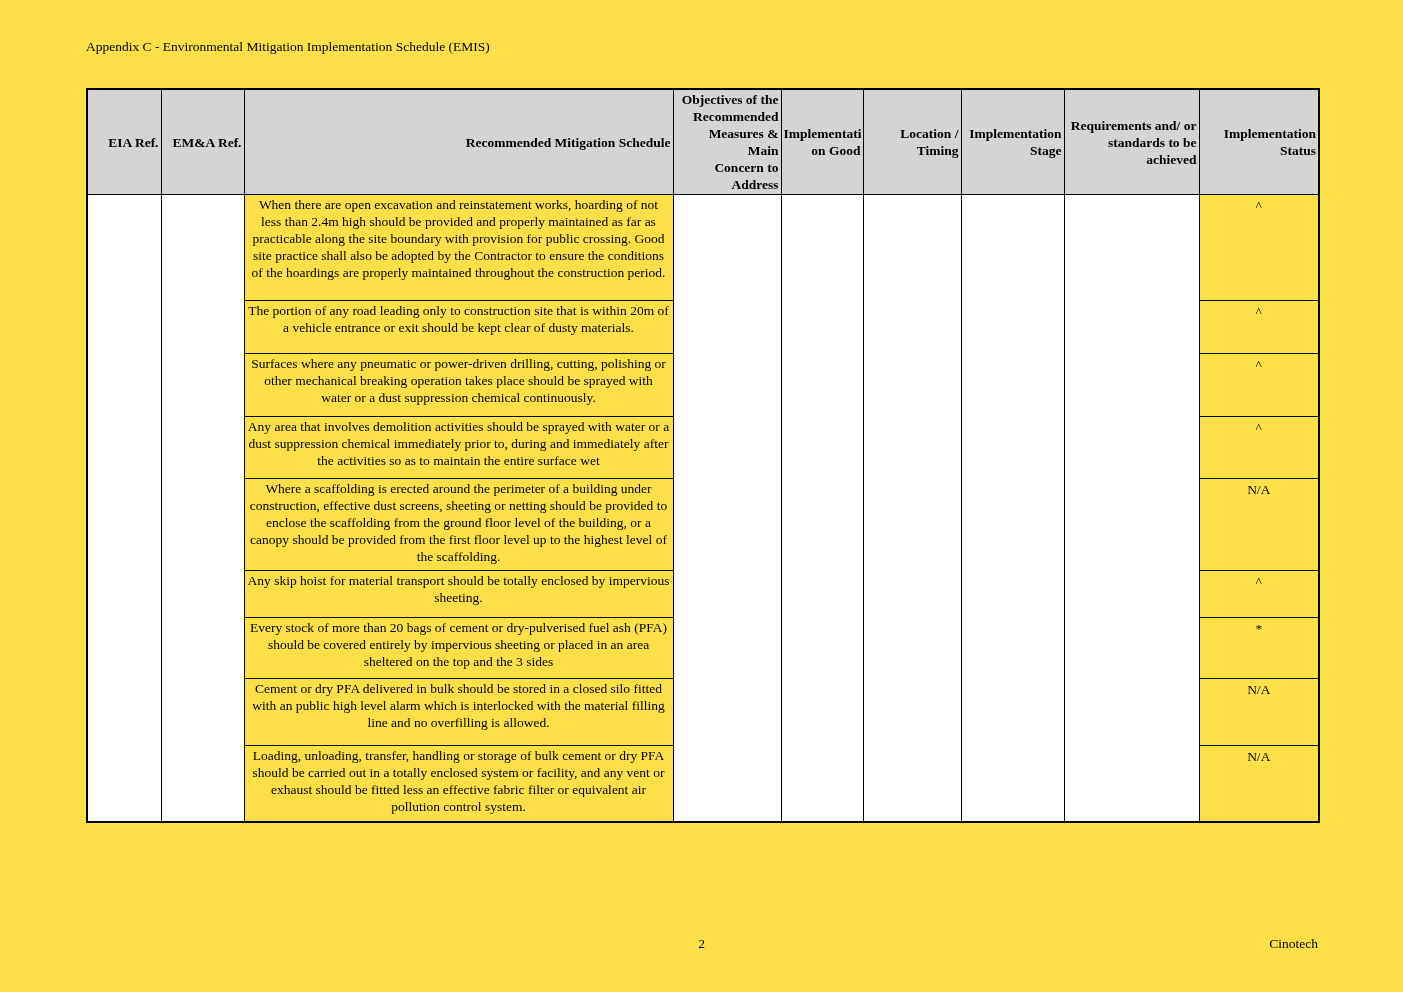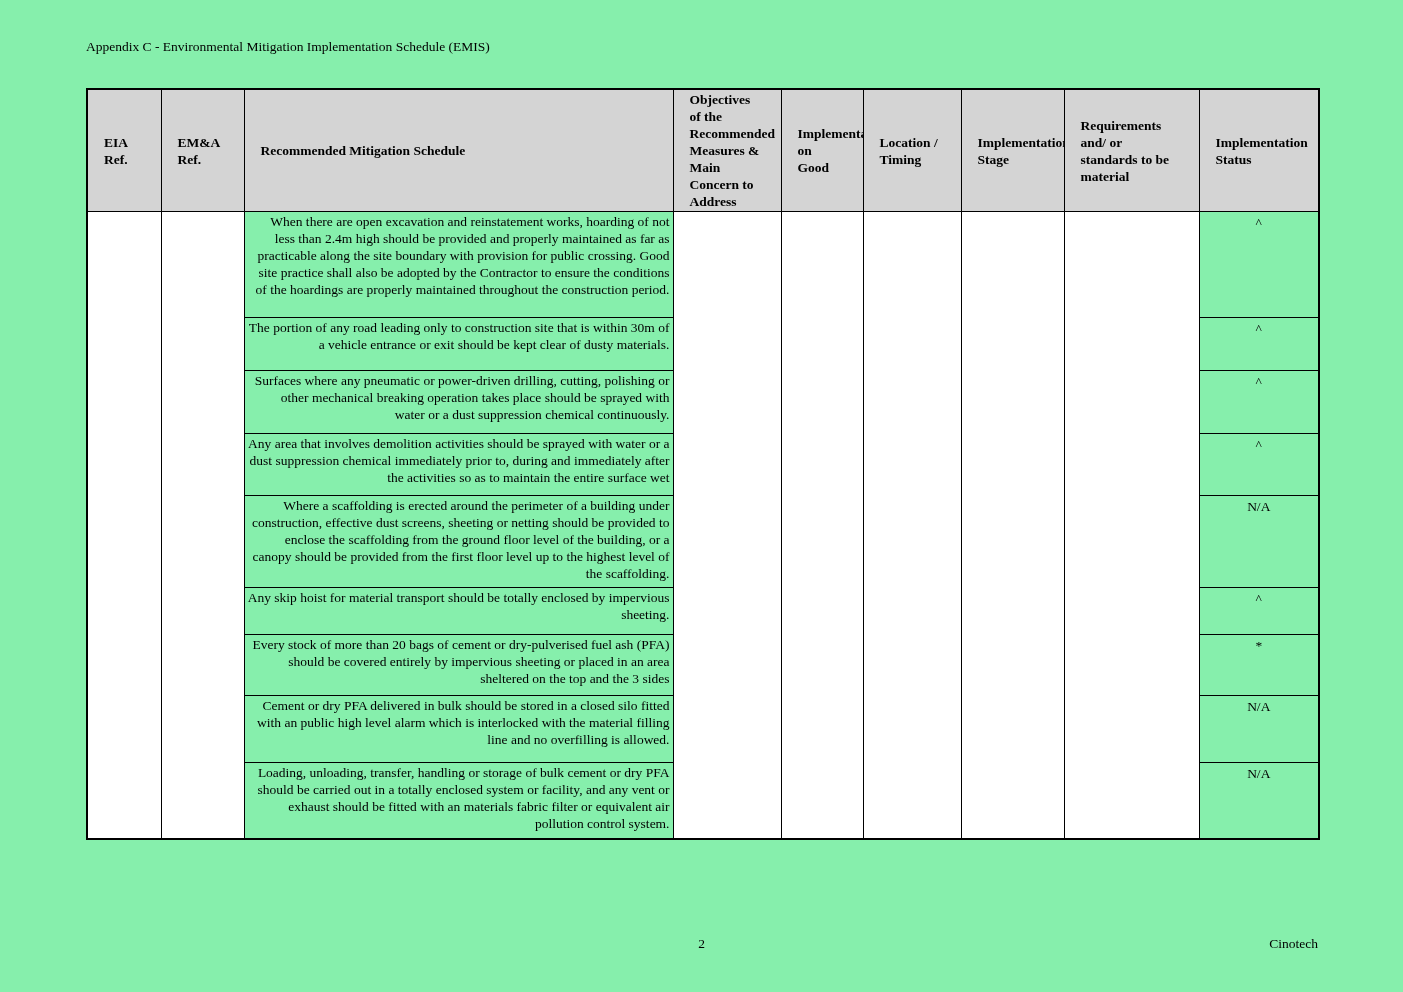--- a/index.html
+++ b/index.html
@@ -2,21 +2,21 @@
 <html><head>
 <meta charset="utf-8">
 <style>
   * { margin: 0; padding: 0; box-sizing: border-box; }
   html, body { background: #ffffff; }
   body { font-family: "Liberation Serif", "DejaVu Serif", serif; color: #000; }
   .page {
     position: relative;
     width: 1403px;
     height: 992px;
-    background: #86efac;
+    background: #fde047;
     overflow: hidden;
   }
   .doc-title {
     position: absolute;
     left: 86px;
     top: 39px;
     font-size: 13.5px;
     white-space: nowrap;
   }
   .emis-table-wrap {
@@ -32,29 +32,29 @@
   }
   table.emis th, table.emis td {
     border: 1px solid #000;
     font-size: 13.5px;
     line-height: 17px;
     overflow: hidden;
   }
   table.emis th {
     background: #d4d4d4;
     font-weight: bold;
-    text-align: left;
+    text-align: right;
     vertical-align: middle;
     white-space: pre-line;
-    padding: 1px 16px;
+    padding: 1px 2px;
   }
   tr.head-row { height: 84px; }
   td.measure-cell {
     vertical-align: top;
-    text-align: right;
+    text-align: center;
     padding: 1px 3px 1px 3px;
   }
   td.status-cell {
     vertical-align: top;
     text-align: center;
     padding-top: 2px;
   }
   td.merged-empty { background: #ffffff; }
   tr.r0 { height: 106px; }
   tr.r1 { height: 53px; }
@@ -112,38 +112,38 @@
 Concern to
 Address</th>
           <th>Implementati
 on Good</th>
           <th>Location /
 Timing</th>
           <th>Implementation
 Stage</th>
           <th>Requirements and/ or
 standards to be
-material</th>
+achieved</th>
           <th>Implementation
 Status</th>
         </tr>
 
         <tr class="r0">
           <td class="merged-empty" rowspan="9"></td>
           <td class="merged-empty" rowspan="9"></td>
           <td class="measure-cell">When there are open excavation and reinstatement works, hoarding of not less than 2.4m high should be provided and properly maintained as far as practicable along the site boundary with provision for public crossing. Good site practice shall also be adopted by the Contractor to ensure the conditions of the hoardings are properly maintained throughout the construction period.</td>
           <td class="merged-empty" rowspan="9"></td>
           <td class="merged-empty" rowspan="9"></td>
           <td class="merged-empty" rowspan="9"></td>
           <td class="merged-empty" rowspan="9"></td>
           <td class="merged-empty" rowspan="9"></td>
           <td class="status-cell">^</td>
         </tr>
         <tr class="r1">
-          <td class="measure-cell">The portion of any road leading only to construction site that is within 30m of a vehicle entrance or exit should be kept clear of dusty materials.</td>
+          <td class="measure-cell">The portion of any road leading only to construction site that is within 20m of a vehicle entrance or exit should be kept clear of dusty materials.</td>
           <td class="status-cell">^</td>
         </tr>
         <tr class="r2">
           <td class="measure-cell">Surfaces where any pneumatic or power-driven drilling, cutting, polishing or other mechanical breaking operation takes place should be sprayed with water or a dust suppression chemical continuously.</td>
           <td class="status-cell">^</td>
         </tr>
         <tr class="r3">
           <td class="measure-cell">Any area that involves demolition activities should be sprayed with water or a dust suppression chemical immediately prior to, during and immediately after the activities so as to maintain the entire surface wet</td>
           <td class="status-cell">^</td>
         </tr>
@@ -157,21 +157,21 @@
         </tr>
         <tr class="r6">
           <td class="measure-cell">Every stock of more than 20 bags of cement or dry-pulverised fuel ash (PFA) should be covered entirely by impervious sheeting or placed in an area sheltered on the top and the 3 sides</td>
           <td class="status-cell">*</td>
         </tr>
         <tr class="r7">
           <td class="measure-cell">Cement or dry PFA delivered in bulk should be stored in a closed silo fitted with an public high level alarm which is interlocked with the material filling line and no overfilling is allowed.</td>
           <td class="status-cell">N/A</td>
         </tr>
         <tr class="r8">
-          <td class="measure-cell">Loading, unloading, transfer, handling or storage of bulk cement or dry PFA should be carried out in a totally enclosed system or facility, and any vent or exhaust should be fitted with an materials fabric filter or equivalent air pollution control system.</td>
+          <td class="measure-cell">Loading, unloading, transfer, handling or storage of bulk cement or dry PFA should be carried out in a totally enclosed system or facility, and any vent or exhaust should be fitted less an effective fabric filter or equivalent air pollution control system.</td>
           <td class="status-cell">N/A</td>
         </tr>
       </tbody>
     </table>
   </div>
 
   <div class="footer-page-num">2</div>
   <div class="footer-company">Cinotech</div>
 
 </div>

